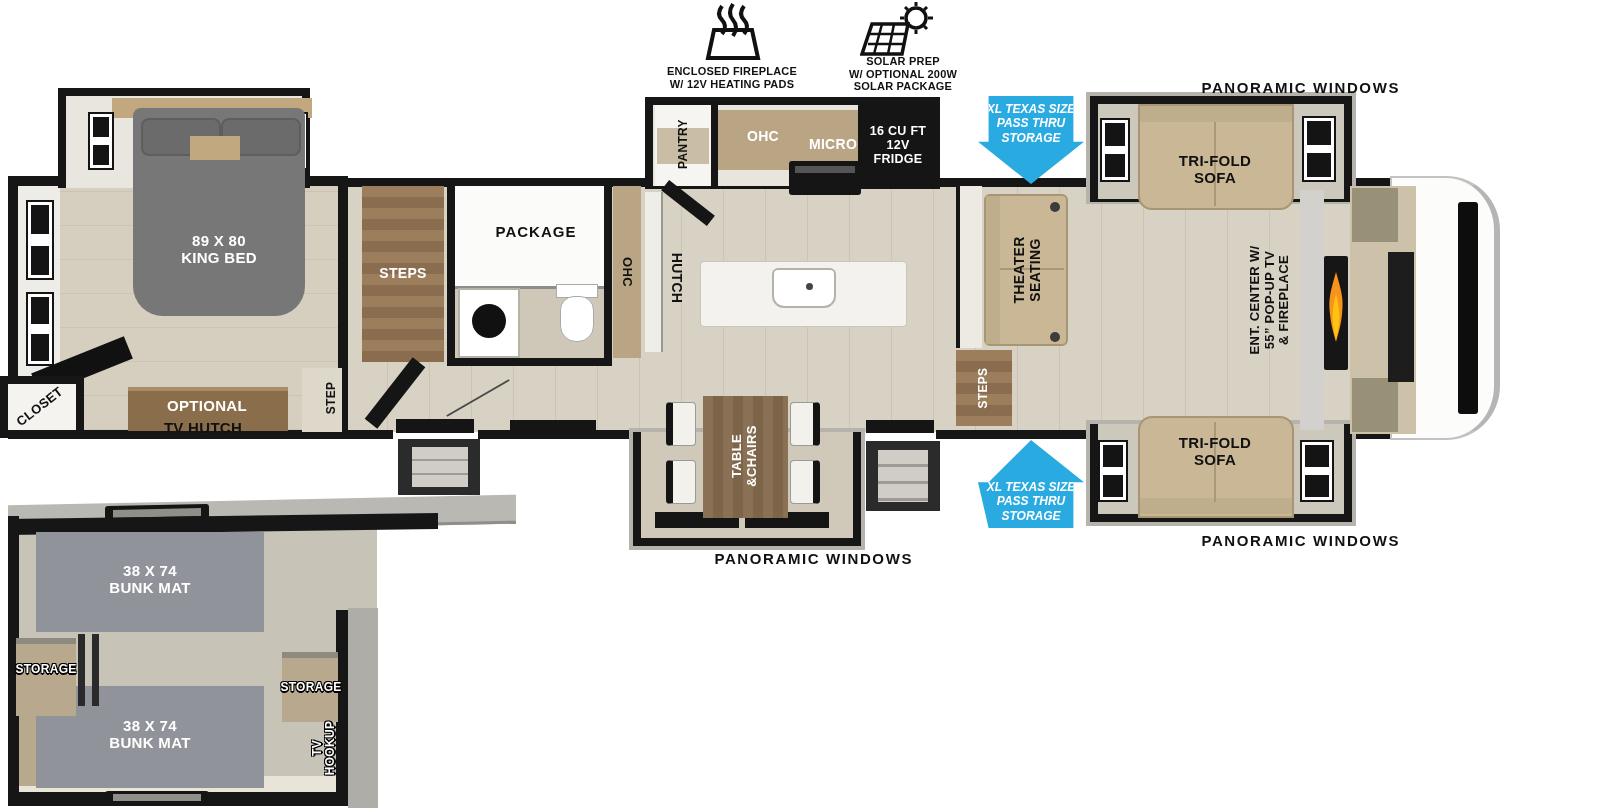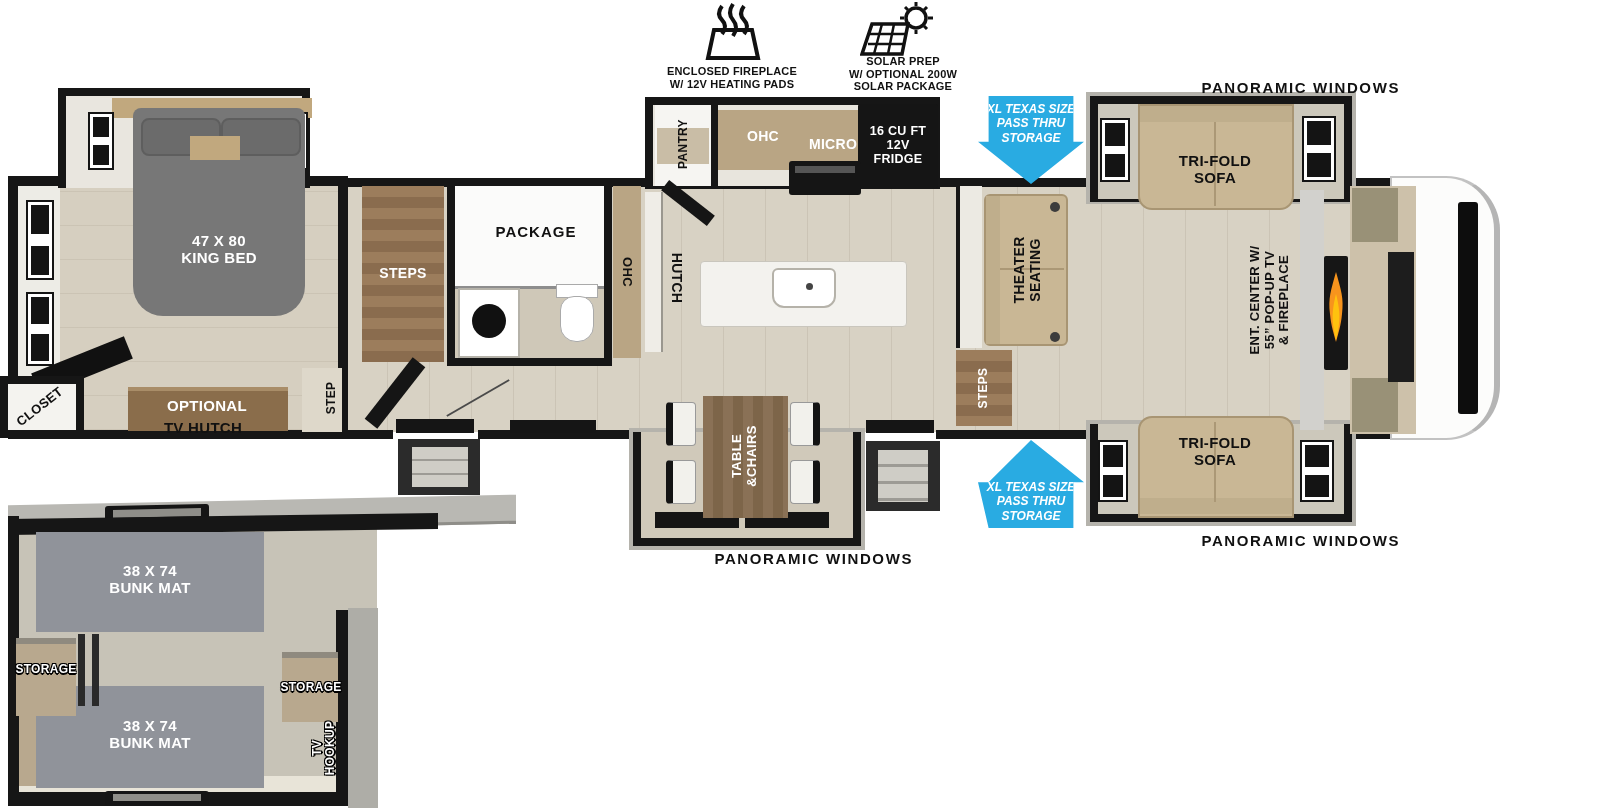--- a/index.html
+++ b/index.html
@@ -105,21 +105,21 @@
     </div>
   <div class="win" style="left:282px;top:112px;width:26px;height:58px;">
       <i></i>
       <i></i>
     </div>
 
   <div class="abs" style="left:133px;top:108px;width:172px;height:208px;background:#777;border-radius:8px 8px 30px 30px;"></div>
   <div class="abs" style="left:141px;top:118px;width:76px;height:34px;background:#6b6b6b;border:2px solid #5e5e5e;border-radius:8px;"></div>
   <div class="abs" style="left:221px;top:118px;width:76px;height:34px;background:#6b6b6b;border:2px solid #5e5e5e;border-radius:8px;"></div>
   <div class="abs" style="left:190px;top:136px;width:50px;height:24px;background:#c1a87e;"></div>
-  <div class="pin lbl w" style="left:219px;top:250px;font-size:15px;">47 X 80
+  <div class="pin lbl w" style="left:219px;top:250px;font-size:15px;">89 X 80
 KING BED</div>
 
   <div class="pin" style="left:82px;top:366px;width:100px;height:24px;background:#111;transform:translate(-50%,-50%) rotate(-22deg);"></div>
   <div class="abs" style="left:128px;top:387px;width:160px;height:40px;background:#8a6d4b;border-top:4px solid #a8život;border-top:4px solid #a98d68;"></div>
   <div class="pin lbl w" style="left:207px;top:406px;font-size:15px;">OPTIONAL</div>
   <div class="pin lbl" style="left:203px;top:428px;font-size:15px;">TV HUTCH</div>
 
   <div class="wall" style="left:0px;top:376px;width:84px;height:62px;"></div>
   <div class="abs" style="left:8px;top:384px;width:68px;height:46px;background:#f4f3ef;"></div>
   <div class="pin lbl tilt" style="left:40px;top:407px;font-size:13px;">CLOSET</div>

